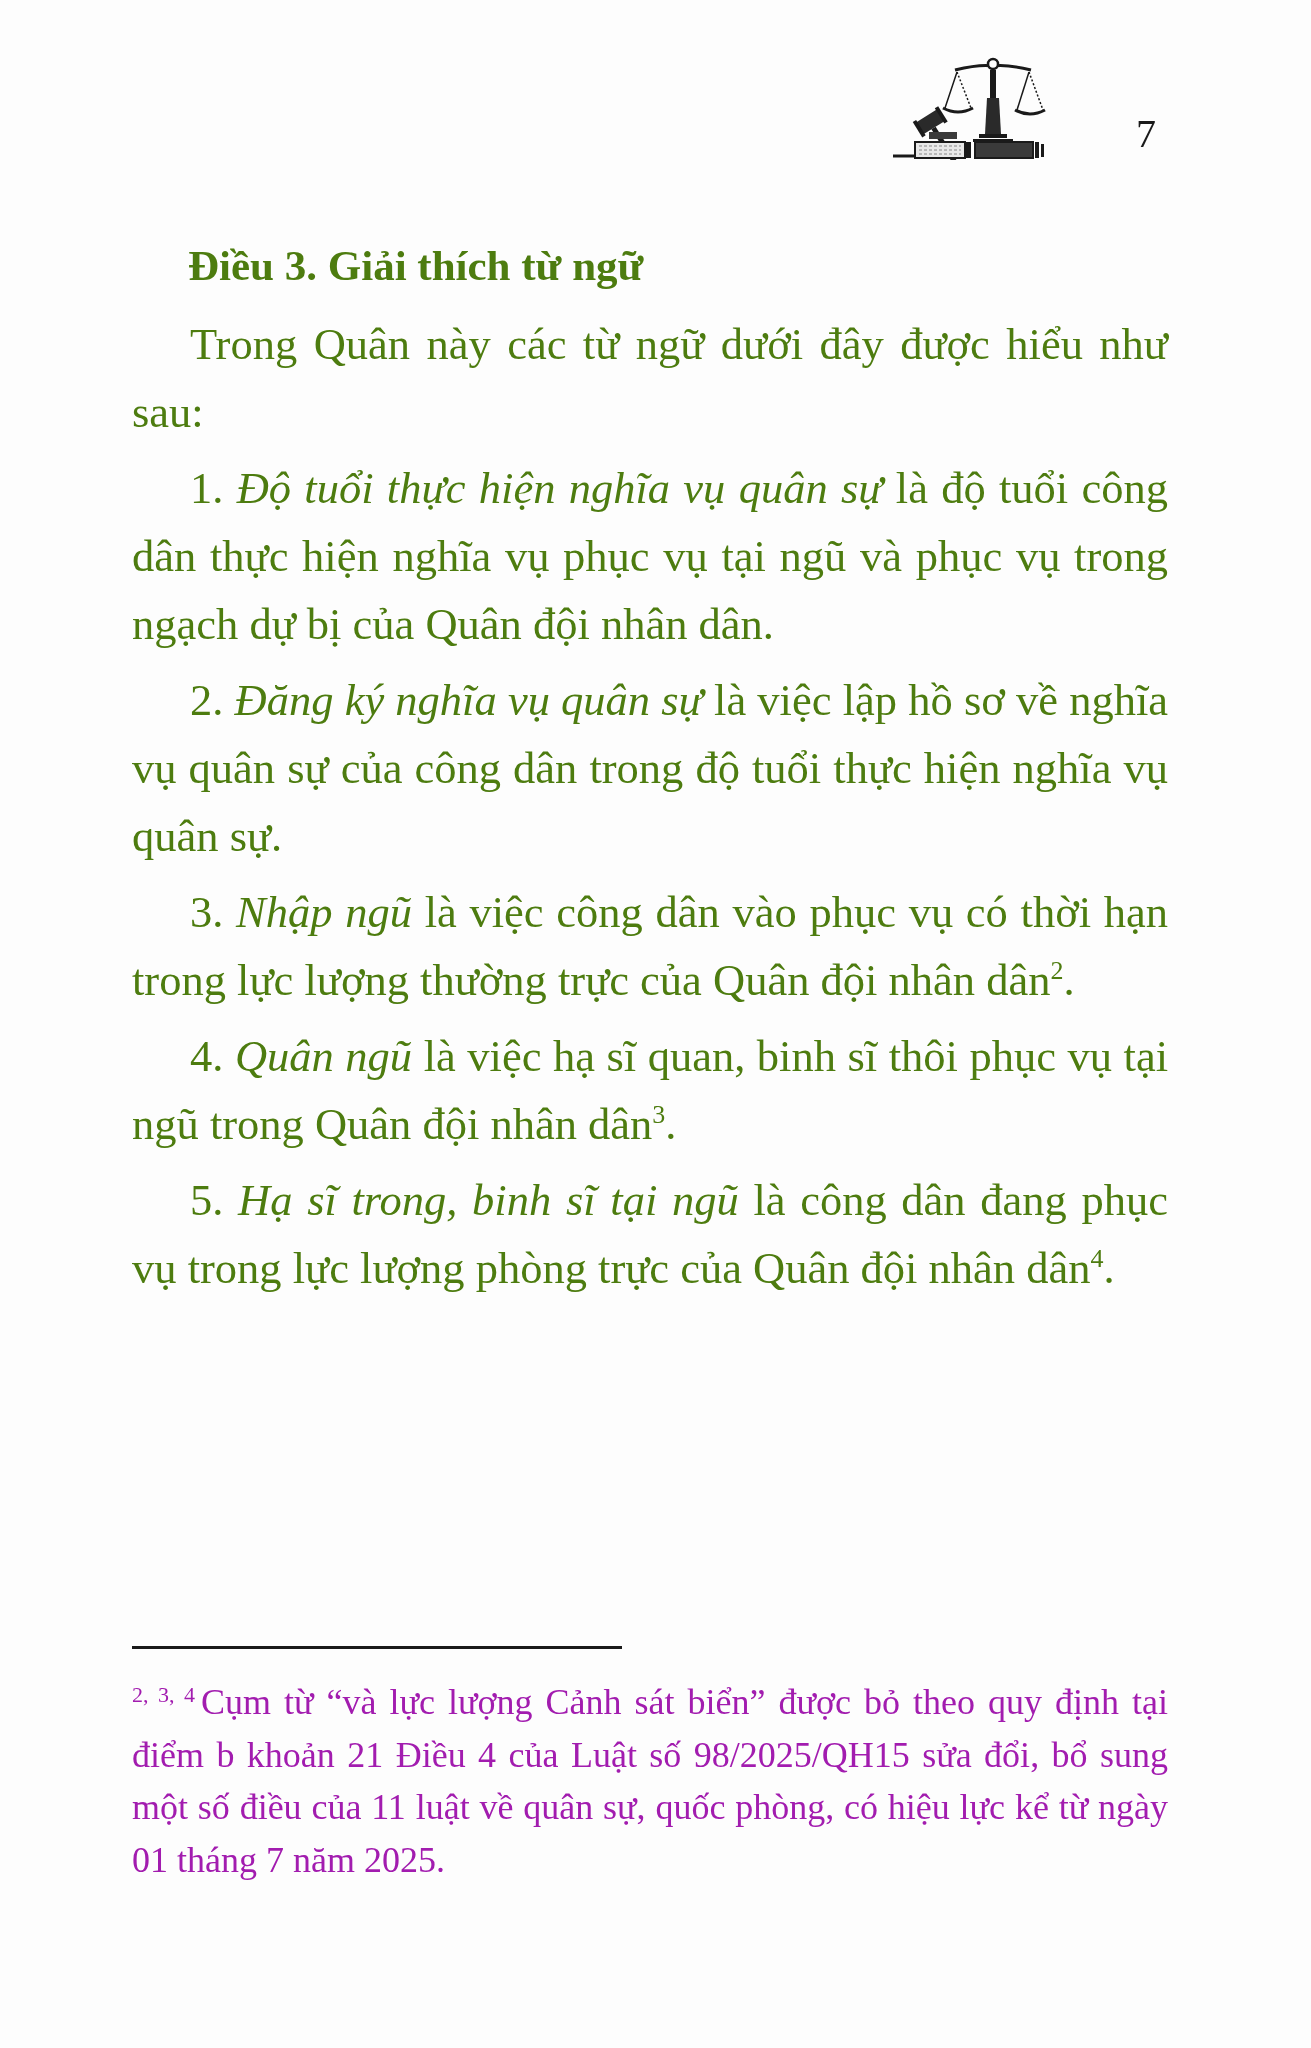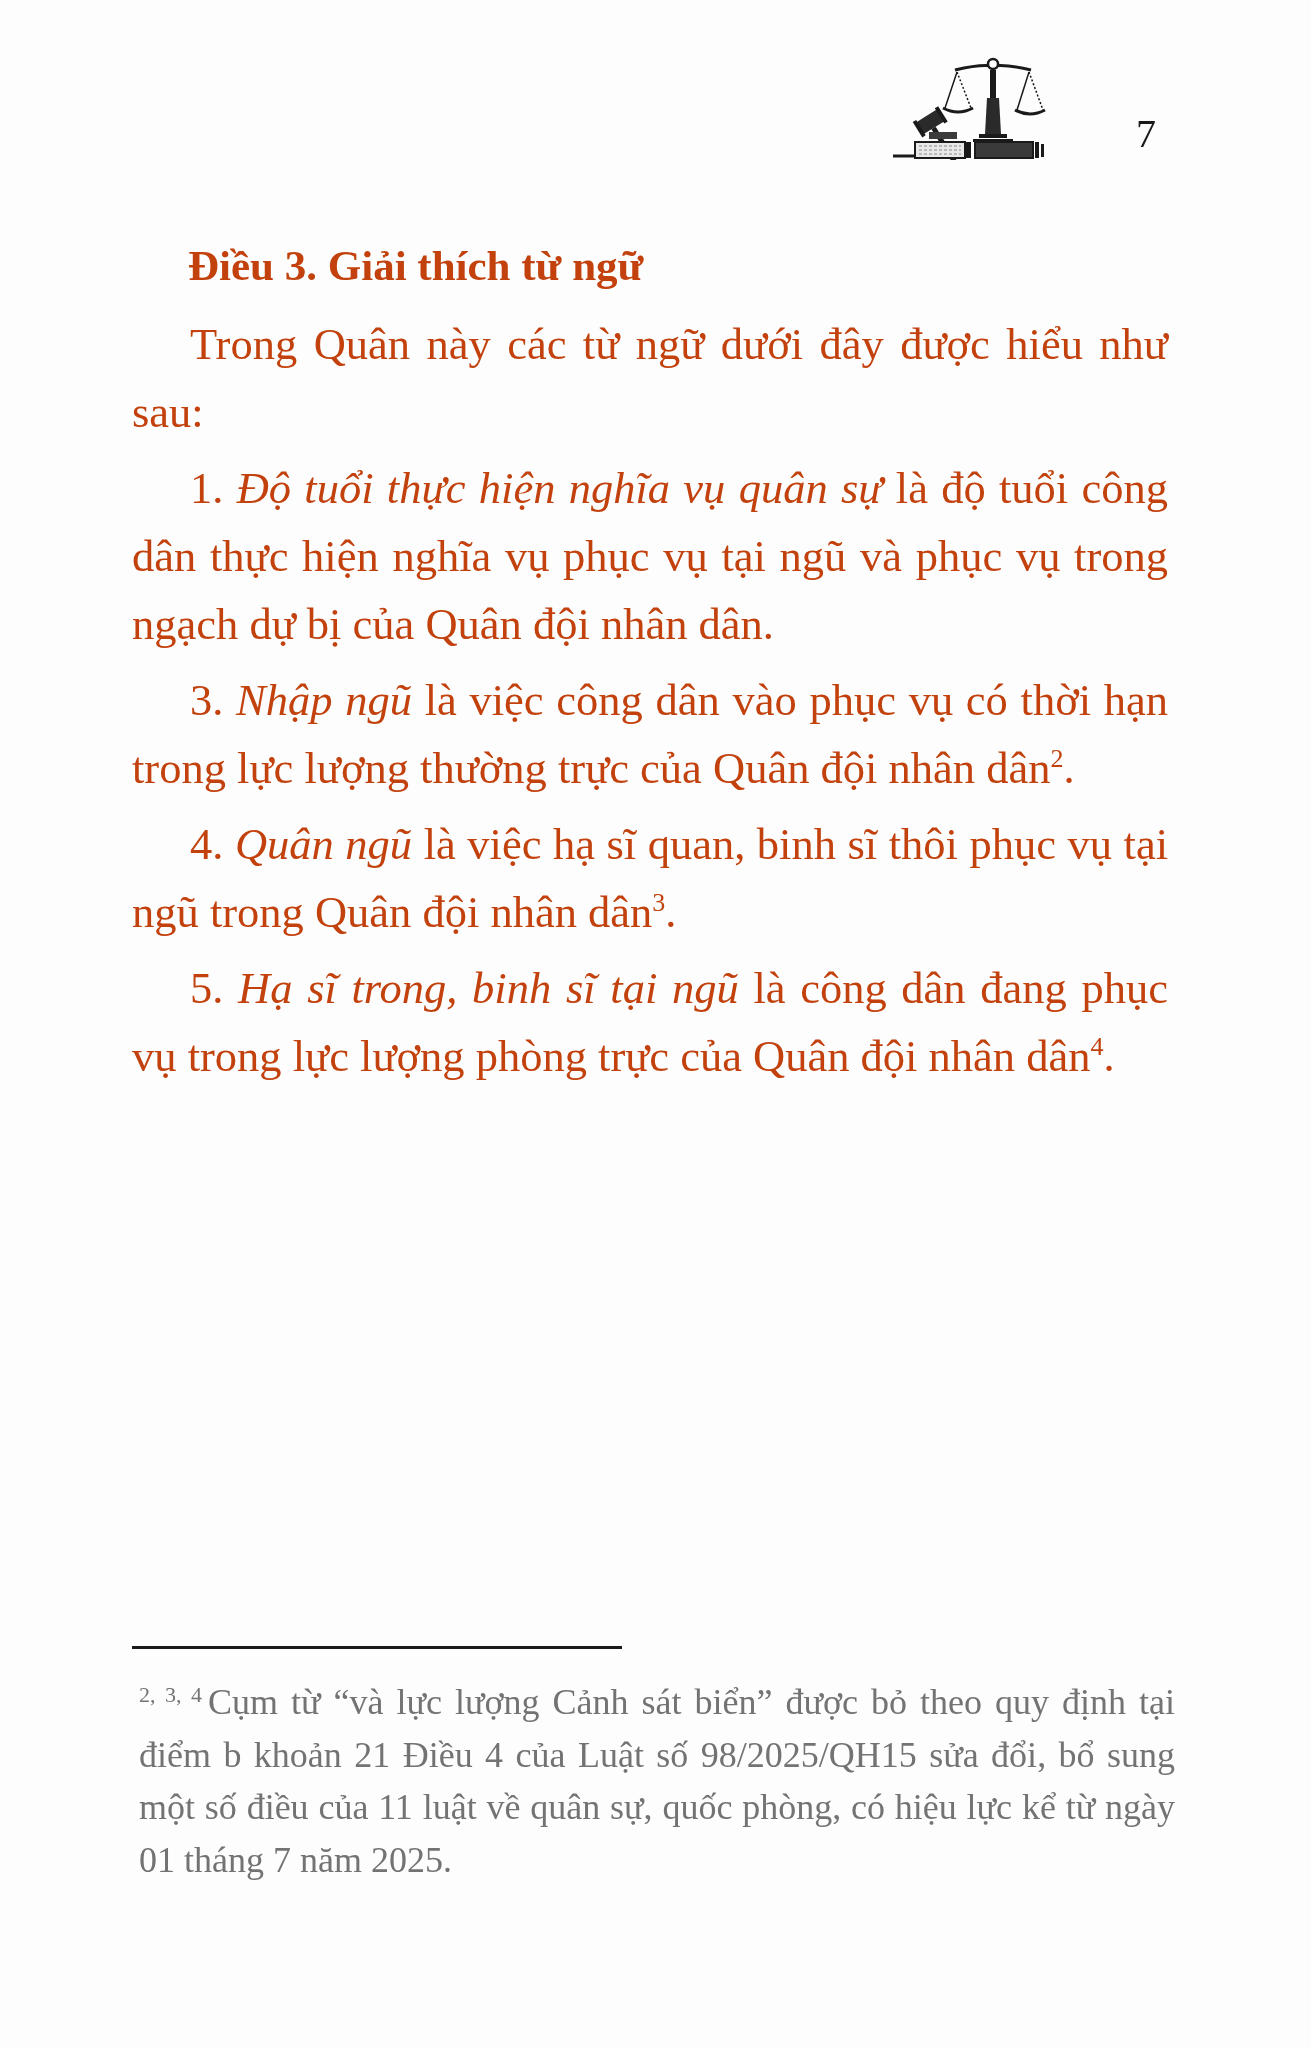--- a/index.html
+++ b/index.html
@@ -3,29 +3,29 @@
   <meta charset="utf-8">
   <style>
     html, body { margin: 0; padding: 0; background: #ffffff; }
     body { width: 1311px; height: 2048px; position: relative; overflow: hidden; color: #1a1a1a; }
     .page { position: absolute; left: 0; top: 0; width: 1311px; height: 2048px; background: #fdfdfd; }
 
     .header-logo { position: absolute; left: 885px; top: 50px; width: 182px; height: 110px; }
     .page-number { position: absolute; left: 1136px; top: 112px; font-family: "Liberation Serif", serif; font-size: 40px; line-height: 44px; color: #1a1a1a; }
 
     .content { position: absolute; left: 132px; top: 236px; width: 1036px;
-      font-family: "Liberation Serif", serif; font-size: 44.5px; line-height: 68px; color: #c2410c; }
+      font-family: "Liberation Serif", serif; font-size: 44.5px; line-height: 68px; color: #4d7c0f; }
     .article-title { font-weight: bold; text-indent: 56px; margin: 0 0 14px 0; font-size: 43px; line-height: 60px; }
     .para { margin: 0 0 8px 0; text-align: justify; text-indent: 58px; }
     .para i { font-style: italic; margin-top: 29px; }
     sup { font-size: 26px; line-height: 0; vertical-align: 16px; }
 
     .footnote-rule { position: absolute; left: 132px; top: 1646px; width: 490px; height: 0; border-top: 3px solid #1a1a1a; }
-    .footnotes { position: absolute; left: 139px; top: 1676px; width: 1036px;
-      font-family: "Liberation Serif", serif; font-size: 36px; line-height: 52.5px; text-align: justify; color: #737373; }
+    .footnotes { position: absolute; left: 132px; top: 1676px; width: 1036px;
+      font-family: "Liberation Serif", serif; font-size: 36px; line-height: 52.5px; text-align: justify; color: #a21caf; }
     .fn-marks { font-size: 22px; vertical-align: 12px; line-height: 0; margin-right: 6px; }
   </style>
 </head>
 <body>
 
 <div class="page">
 
   <svg class="header-logo" viewBox="0 0 182 110">
 
     <path d="M70 20 Q95 14 108 16 Q121 14 146 20" stroke="#1a1a1a" stroke-width="3" fill="none"></path>
@@ -66,20 +66,21 @@
 
   <div class="page-number">7</div>
 
   <div class="content">
     <h2 class="article-title">Điều 3. Giải thích từ ngữ</h2>
 
     <p class="para">Trong Quân này các từ ngữ dưới đây được hiểu như sau:</p>
 
     <p class="para"><span>1.</span> <i>Độ tuổi thực hiện nghĩa vụ quân sự</i><span> là độ tuổi công dân thực hiện nghĩa vụ phục vụ tại ngũ và phục vụ trong ngạch dự bị của Quân đội nhân dân.</span></p>
 
+    <p class="para"><span>2.</span> <i>Đăng ký nghĩa vụ quân sự</i><span> là việc lập hồ sơ về nghĩa vụ quân sự của công dân trong độ tuổi thực hiện nghĩa vụ quân sự.</span></p>
 
     <p class="para"><span>3.</span> <i>Nhập ngũ</i><span> là việc công dân vào phục vụ có thời hạn trong lực lượng thường trực của Quân đội nhân dân</span><sup>2</sup><span>.</span></p>
 
     <p class="para"><span>4.</span> <i>Quân ngũ</i><span> là việc hạ sĩ quan, binh sĩ thôi phục vụ tại ngũ trong Quân đội nhân dân</span><sup>3</sup><span>.</span></p>
 
     <p class="para"><span>5.</span> <i>Hạ sĩ trong, binh sĩ tại ngũ</i><span> là công dân đang phục vụ trong lực lượng phòng trực của Quân đội nhân dân</span><sup>4</sup><span>.</span></p>
 
   </div>
 
   <div class="footnote-rule"></div>

